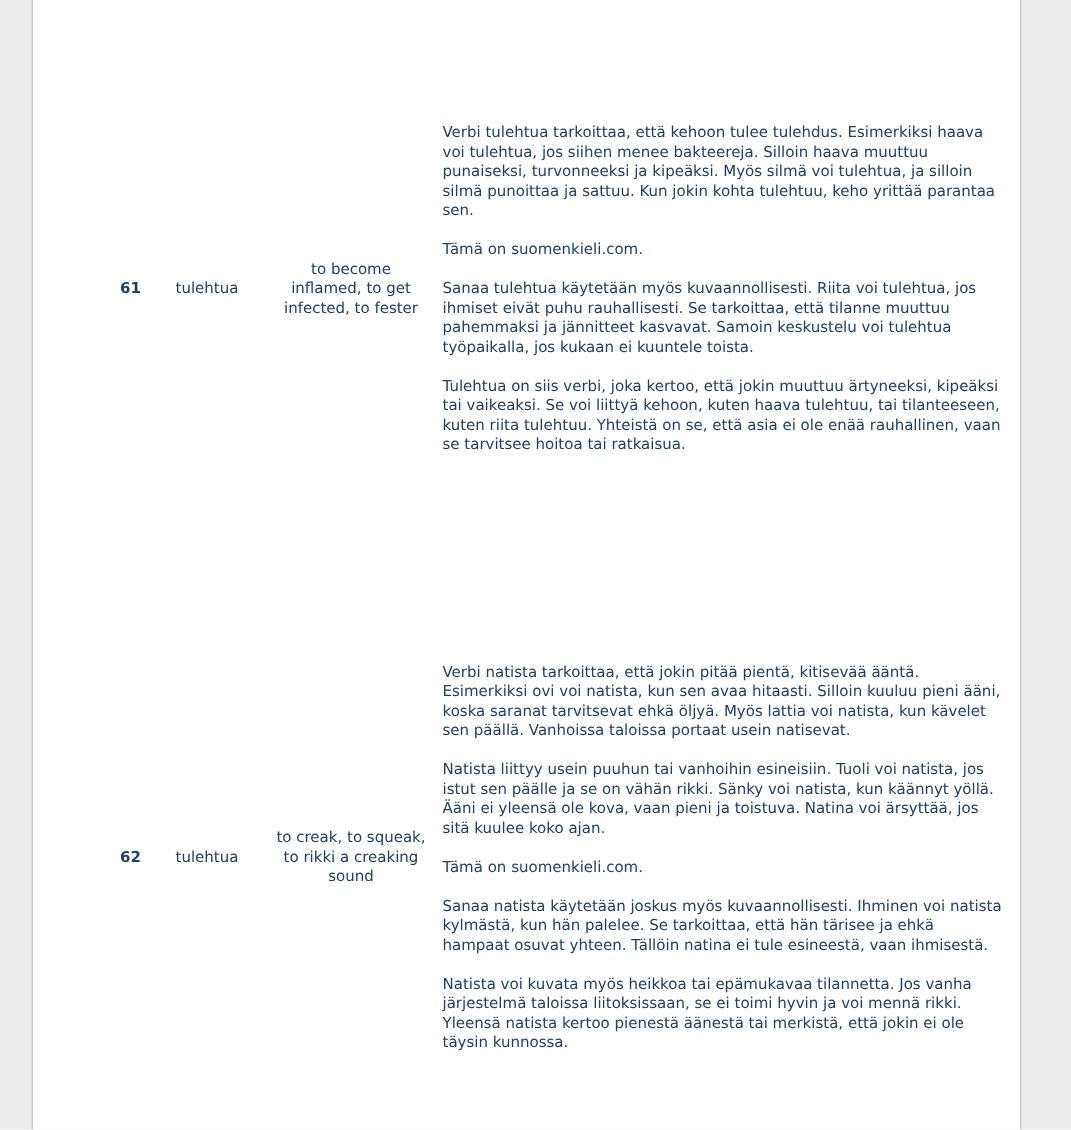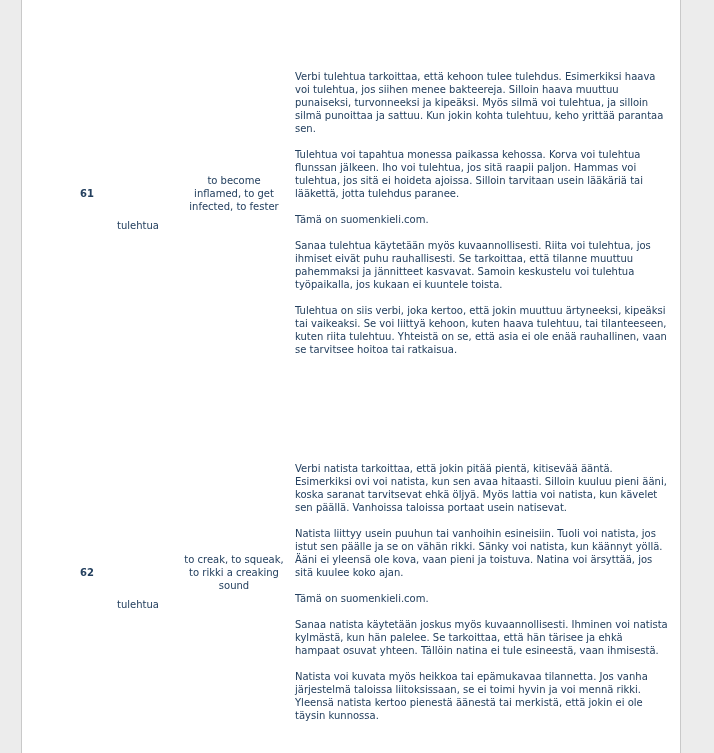--- a/index.html
+++ b/index.html
@@ -44,52 +44,49 @@
     left: 45px;
     width: 40px;
     text-align: center;
     font-weight: bold;
   }
   .cell-word {
     left: 81px;
     width: 70px;
     text-align: center;
     white-space: nowrap;
-    margin-top: 32px;
   }
   .cell-translation {
     left: 162px;
     width: 100px;
     text-align: center;
   }
   .cell-description {
     left: 273px;
     width: 374px;
     text-align: left;
-    margin-top: 20px;
   }
   .cell-description p {
     margin: 0 0 13px 0;
   }
   .cell-description p:last-child {
     margin-bottom: 0;
   }
 </style>
 </head>
 <body>
 
 <div class="doc-page">
 
   <div class="entry-row row-0">
     <div class="cell cell-number">61</div>
     <div class="cell cell-word">tulehtua</div>
     <div class="cell cell-translation">to become inflamed, to get infected, to fester</div>
     <div class="cell cell-description">
       <p>Verbi tulehtua tarkoittaa, että kehoon tulee tulehdus. Esimerkiksi haava voi tulehtua, jos siihen menee bakteereja. Silloin haava muuttuu punaiseksi, turvonneeksi ja kipeäksi. Myös silmä voi tulehtua, ja silloin silmä punoittaa ja sattuu. Kun jokin kohta tulehtuu, keho yrittää parantaa sen.</p>
-      <p>Tulehtua voi tapahtua monessa paikassa kehossa. Korva voi tulehtua flunssan jälkeen. Iho voi tulehtua, jos sitä raapii paljon. Hammas voi tulehtua, jos sitä ei hoideta ajoissa. Silloin tarvitaan usein lääkäriä tai lääkettä, jotta tulehdus paranee.</p>
       <p>Tämä on suomenkieli.com.</p>
       <p>Sanaa tulehtua käytetään myös kuvaannollisesti. Riita voi tulehtua, jos ihmiset eivät puhu rauhallisesti. Se tarkoittaa, että tilanne muuttuu pahemmaksi ja jännitteet kasvavat. Samoin keskustelu voi tulehtua työpaikalla, jos kukaan ei kuuntele toista.</p>
       <p>Tulehtua on siis verbi, joka kertoo, että jokin muuttuu ärtyneeksi, kipeäksi tai vaikeaksi. Se voi liittyä kehoon, kuten haava tulehtuu, tai tilanteeseen, kuten riita tulehtuu. Yhteistä on se, että asia ei ole enää rauhallinen, vaan se tarvitsee hoitoa tai ratkaisua.</p>
     </div>
   </div>
 
   <div class="entry-row row-1">
     <div class="cell cell-number">62</div>
     <div class="cell cell-word">tulehtua</div>
     <div class="cell cell-translation">to creak, to squeak, to rikki a creaking sound</div>

